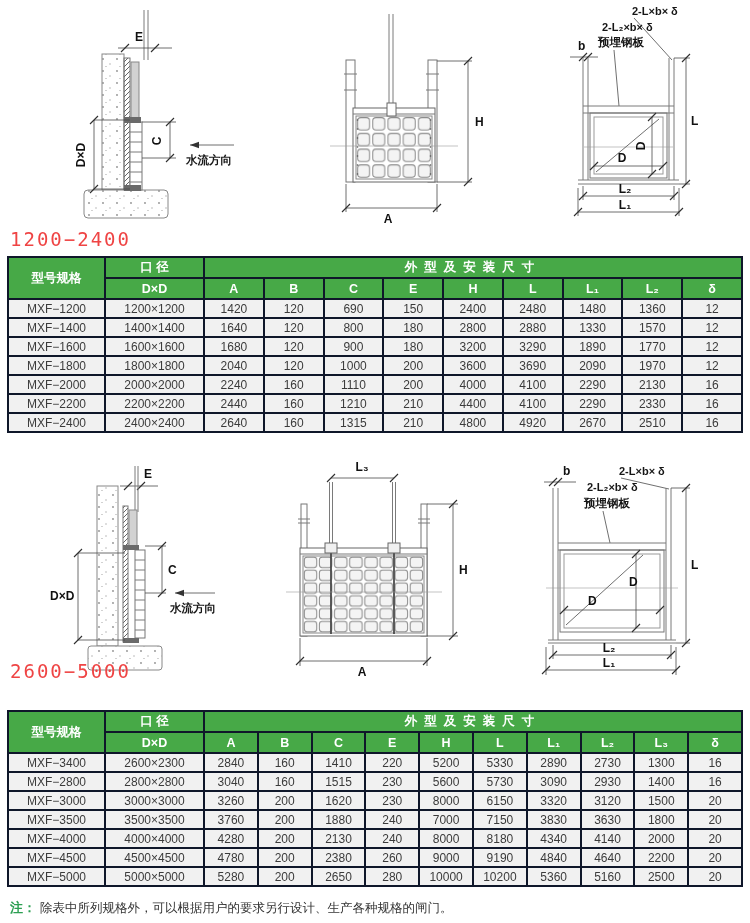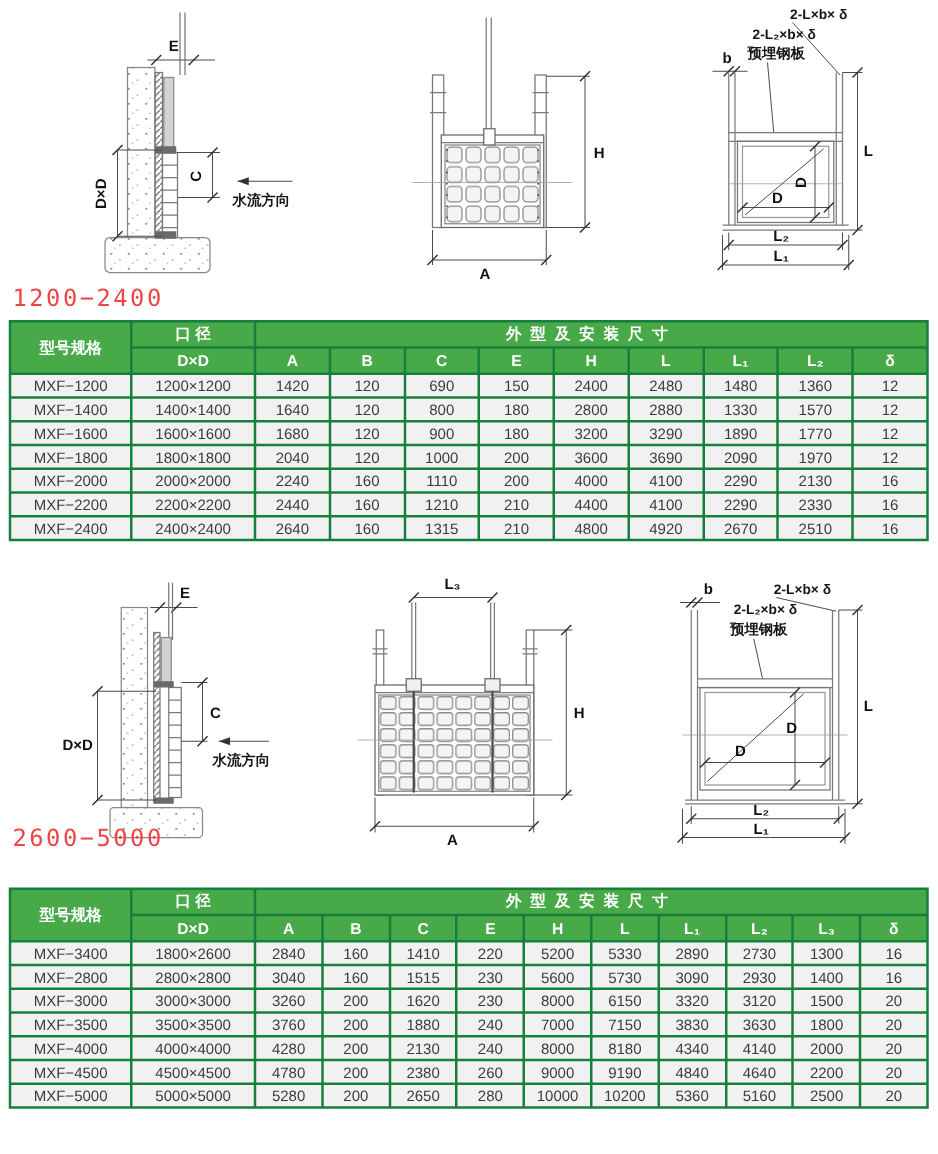--- a/index.html
+++ b/index.html
@@ -14,21 +14,21 @@
   .cl   { stroke:#9a9a9a; stroke-width:0.6; fill:none; }
   .tick { stroke:#2e2e2e; stroke-width:1.1; }
   .dl   { font-size:11px; font-weight:bold; fill:#161616; }
   .dlb  { font-size:12px; font-weight:bold; fill:#111; }
   .cjk  { font-size:11.5px; font-weight:bold; fill:#161616; }
 
   .section-heading { position:absolute; font-family:"DejaVu Sans Mono","Liberation Mono",monospace;
     font-size:19px; letter-spacing:2px; color:#ef4444; font-weight:500; }
 
   .spec-table { position:absolute; width:736px; border-collapse:separate; border-spacing:2px;
-    table-layout:fixed; background:#15803d; }
+    table-layout:fixed; background:#0f172a; }
   .spec-table th { background:#47a947; color:#fff; font-size:12.5px; font-weight:bold;
     text-align:center; padding:1px 0; height:19px; }
   .spec-table th.dims { letter-spacing:7px;font-family:Liberation Serif, serif; }
   .spec-table td { background:#f1f1f1; color:#3b3b3b; font-size:12px; text-align:center;
     padding:1px 0; height:17px; }
 
   .note { position:absolute; font-size:12.5px; color:#333; }
   .note .note-prefix { color:#2c9f52; font-weight:bold; font-size:13px; margin-right:4px; }
 </style>
 </head>
@@ -458,21 +458,21 @@
           <th>L</th>
           <th>L₁</th>
           <th>L₂</th>
           <th>L₃</th>
           <th>δ</th>
         </tr>
     </thead>
     <tbody>
         <tr>
           <td>MXF−3400</td>
-          <td>1800×2600</td>
+          <td>2600×2300</td>
           <td>2840</td>
           <td>160</td>
           <td>1410</td>
           <td>220</td>
           <td>5200</td>
           <td>5330</td>
           <td>2890</td>
           <td>2730</td>
           <td>1300</td>
           <td>16</td>
@@ -557,14 +557,17 @@
           <td>10000</td>
           <td>10200</td>
           <td>5360</td>
           <td>5160</td>
           <td>2500</td>
           <td>20</td>
         </tr>
       </tbody>
   </table>
 
+  <div class="note" style="left:10px;top:899px">
+    <span class="note-prefix">注：</span><span>除表中所列规格外，可以根据用户的要求另行设计、生产各种规格的闸门。</span>
+  </div>
 
 </div>
 
 </body></html>

